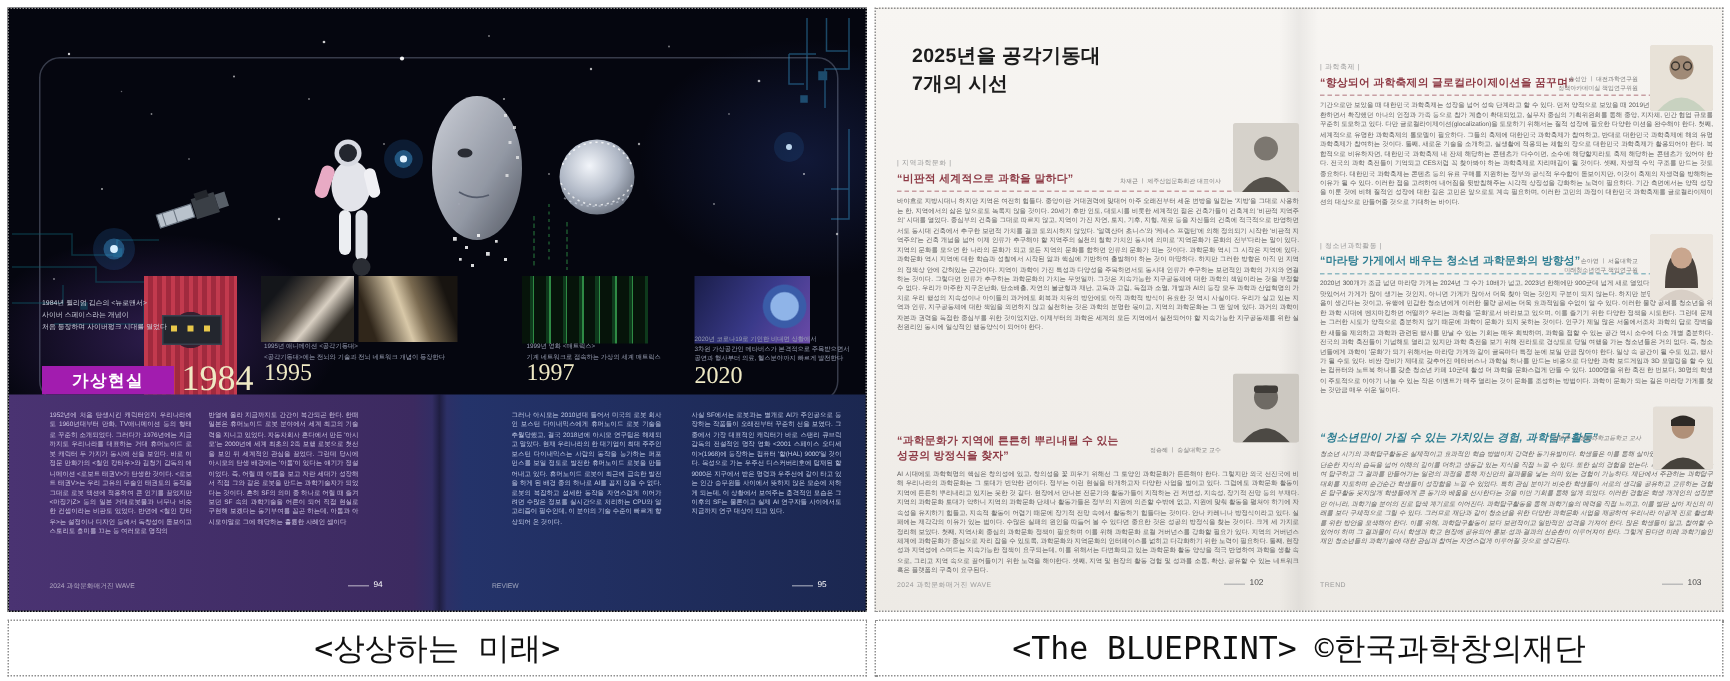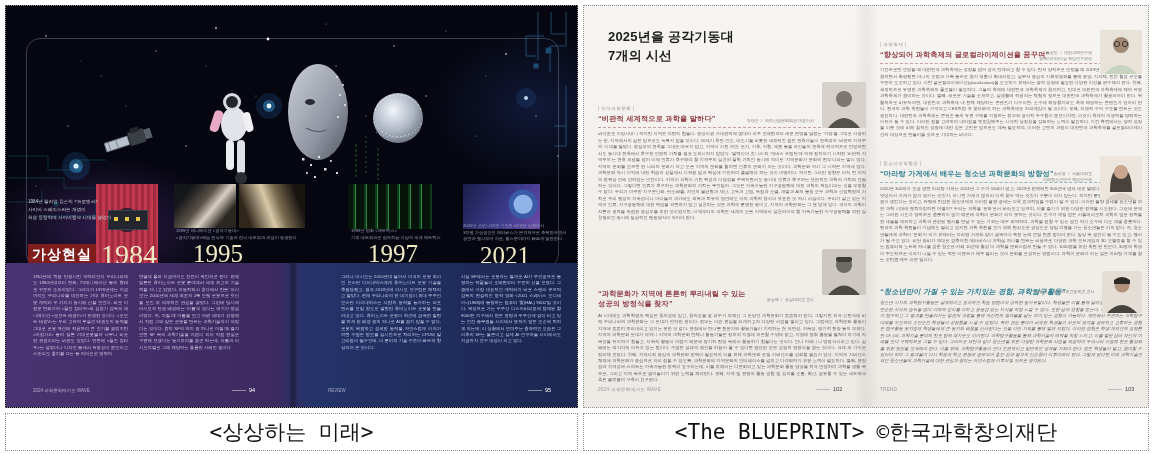--- a/index.html
+++ b/index.html
@@ -29,26 +29,26 @@
   #t1984 .goggle i{position:absolute;width:4px;height:4px;background:#e8c84a;top:6px;}
   #t1995a{left:168px;top:178px;width:62px;height:44px;background:linear-gradient(130deg,#14161a 20%,#5a5248 45%,#d8cfc2 60%,#2a2620 80%);}
   #t1995b{left:233px;top:178px;width:66px;height:44px;background:linear-gradient(250deg,#181410 15%,#7a6a50 40%,#d8c8a8 55%,#30261a 85%);}
   #t1999{left:342px;top:178px;width:84px;height:45px;background:repeating-linear-gradient(90deg,#06140a 0 5px,#0e3a1c 5px 7px,#2e8a44 7px 8px,#06140a 8px 11px);}
   #t2020{left:457px;top:178px;width:77px;height:45px;
     background:radial-gradient(circle at 78% 45%,#8fb4e8 0 9px,#3a5ca8 10px 14px,transparent 15px),
                linear-gradient(120deg,#1a1e4a,#3a3a8a 55%,#6a4aa8);}
 
   .lp-intro{position:absolute;left:22px;top:192px;font-size:4.6px;line-height:1.75;color:#cfd2de;white-space:pre-line;}
   .vr-row{position:absolute;left:22px;top:235px;display:flex;align-items:center;gap:5px;}
-  .vr-label{background:#7f1d1d;color:#fff;font-weight:bold;font-size:14px;padding:2px 4px;letter-spacing:1px;}
+  .vr-label{background:#a21caf;color:#fff;font-weight:bold;font-size:11px;padding:2px 20px;letter-spacing:1px;}
   .year{font-family:"Liberation Serif","DejaVu Serif",serif;color:#efe9c4;}
-  .year.big{font-size:28px;line-height:1;}
+  .year.big{font-size:24px;line-height:1;}
   .yg{position:absolute;}
   .yg-cap{font-size:4.2px;line-height:1.6;color:#9aa0b4;white-space:pre-line;}
-  .yg-year{font-size:25px;line-height:1.05;font-family:"Liberation Serif","DejaVu Serif",serif;color:#efe9c4;margin-left:17px;}
+  .yg-year{font-size:16px;line-height:1.05;font-family:"Liberation Serif","DejaVu Serif",serif;color:#efe9c4;}
   #yg1995{left:170px;top:222px;} #yg1999{left:345px;top:222px;} #yg2020{left:457px;top:217px;}
 
   .lp-bottom{position:absolute;left:0;top:257px;width:573px;height:146px;
     background:linear-gradient(90deg,#4a3372 0%,#3c2a60 47%,#24336a 53%,#1b2750 100%);}
   .lp-bottom:before{content:"";position:absolute;left:50%;top:0;width:10px;height:100%;transform:translateX(-50%);
     background:linear-gradient(90deg,rgba(0,0,0,0),rgba(0,0,0,.35),rgba(0,0,0,0));}
   .lcol{position:absolute;top:11px;font-size:4.3px;line-height:1.5;text-align:justify;word-break:break-all;color:#d0c9e6;}
   #c1{left:27px;width:95px;} #c2{left:133px;width:100px;}
   #c3{left:335px;width:100px;color:#c6cfea;} #c4{left:455px;width:100px;color:#c6cfea;}
   .lfoot{position:absolute;top:125px;font-size:4.5px;color:rgba(255,255,255,.55);}
@@ -242,21 +242,21 @@
     </div>
     <div class="yg" id="yg1999">
       <div class="yg-cap">1999년 영화 &lt;매트릭스&gt;
 기계 네트워크로 접속하는 가상의 세계 매트릭스</div>
       <div class="yg-year">1997</div>
     </div>
     <div class="yg" id="yg2020">
       <div class="yg-cap">2020년 코로나19로 기인한 비대면 상황에서
 3차원 가상공간인 메타버스가 본격적으로 주목받으면서
 공연과 행사부터 의료, 헬스분야까지 빠르게 발전한다</div>
-      <div class="yg-year">2021</div>
+      <div class="yg-year">2020</div>
     </div>
 
     <div class="lp-bottom">
       <div class="lcol" id="c1">1952년에 처음 탄생시킨 캐릭터인지 우리나라에도 1960년대부터 만화, TV애니메이션 등의 형태로 꾸준히 소개되었다. 그러다가 1976년에는 지금까지도 우리나라를 대표하는 거대 휴머노이드 로봇 캐릭터 두 가지가 동시에 선을 보인다. 바로 이정문 만화가의 &lt;철인 캉타우&gt;와 김청기 감독의 애니메이션 &lt;로보트 태권V&gt;가 탄생한 것이다. &lt;로보트 태권V&gt;는 우리 고유의 무술인 태권도의 동작을 그대로 로봇 액션에 적용하여 큰 인기를 끌었지만 &lt;마징가Z&gt; 등의 일본 거대로봇물과 너무나 비슷한 컨셉이라는 비판도 있었다. 반면에 &lt;철인 캉타우&gt;는 설정이나 디자인 등에서 독창성이 돋보이고 스토리도 흥미를 끄는 등 여러모로 명작의</div>
       <div class="lcol" id="c2">반열에 올라 지금까지도 간간이 복간되곤 한다. 한때 일본은 휴머노이드 로봇 분야에서 세계 최고의 기술력을 지니고 있었다. 자동차회사 혼다에서 만든 '아시모'는 2000년에 세계 최초의 2족 보행 로봇으로 첫선을 보인 뒤 세계적인 관심을 끌었다. 그런데 당시에 아시모의 탄생 배경에는 '아톰'이 있다는 얘기가 정설이었다. 즉, 어릴 때 아톰을 보고 자란 세대가 성장해서 직접 그와 같은 로봇을 만드는 과학기술자가 되었다는 것이다. 흔히 SF의 의미 중 하나로 어릴 때 즐겨 보던 SF 속의 과학기술을 어른이 되어 직접 현실로 구현해 보겠다는 동기부여를 꼽곤 하는데, 아톰과 아시모야말로 그에 해당하는 훌륭한 사례인 셈이다</div>
       <div class="lcol" id="c3">그러나 아시모는 2010년대 들어서 미국의 로봇 회사인 보스턴 다이내믹스에게 휴머노이드 로봇 기술을 추월당했고, 결국 2018년에 아시모 연구팀은 해체되고 말았다. 현재 우리나라의 한 대기업이 최대 주주인 보스턴 다이내믹스는 사람의 동작을 능가하는 퍼포먼스를 보일 정도로 발전한 휴머노이드 로봇을 만들어내고 있다. 휴머노이드 로봇이 최근에 급속한 발전을 하게 된 배경 중의 하나로 AI를 꼽지 않을 수 없다. 로봇의 복잡하고 섬세한 동작을 자연스럽게 이어가려면 수많은 정보를 실시간으로 처리하는 CPU와 알고리즘이 필수인데, 이 분야의 기술 수준이 빠르게 향상되어 온 것이다.</div>
       <div class="lcol" id="c4">사실 SF에서는 로봇과는 별개로 AI가 주인공으로 등장하는 작품들이 오래전부터 꾸준히 선을 보였다. 그 중에서 가장 대표적인 캐릭터가 바로 스탠리 큐브릭 감독의 전설적인 명작 영화 &lt;2001 스페이스 오디세이&gt;(1968)에 등장하는 컴퓨터 '할(HAL) 9000'일 것이다. 목성으로 가는 우주선 디스커버리호에 탑재된 할 9000은 지구에서 받은 명령과 우주선에 같이 타고 있는 인간 승무원들 사이에서 뜻하지 않은 모순에 처하게 되는데, 이 상황에서 보여주는 충격적인 모습은 그 이후의 SF는 물론이고 실제 AI 연구자들 사이에서도 지금까지 연구 대상이 되고 있다.</div>
       <div class="lfoot" style="left:27px">2024 과학문화매거진 WAVE</div>
       <div class="lpn" style="left:226px">
           <span>94</span>

